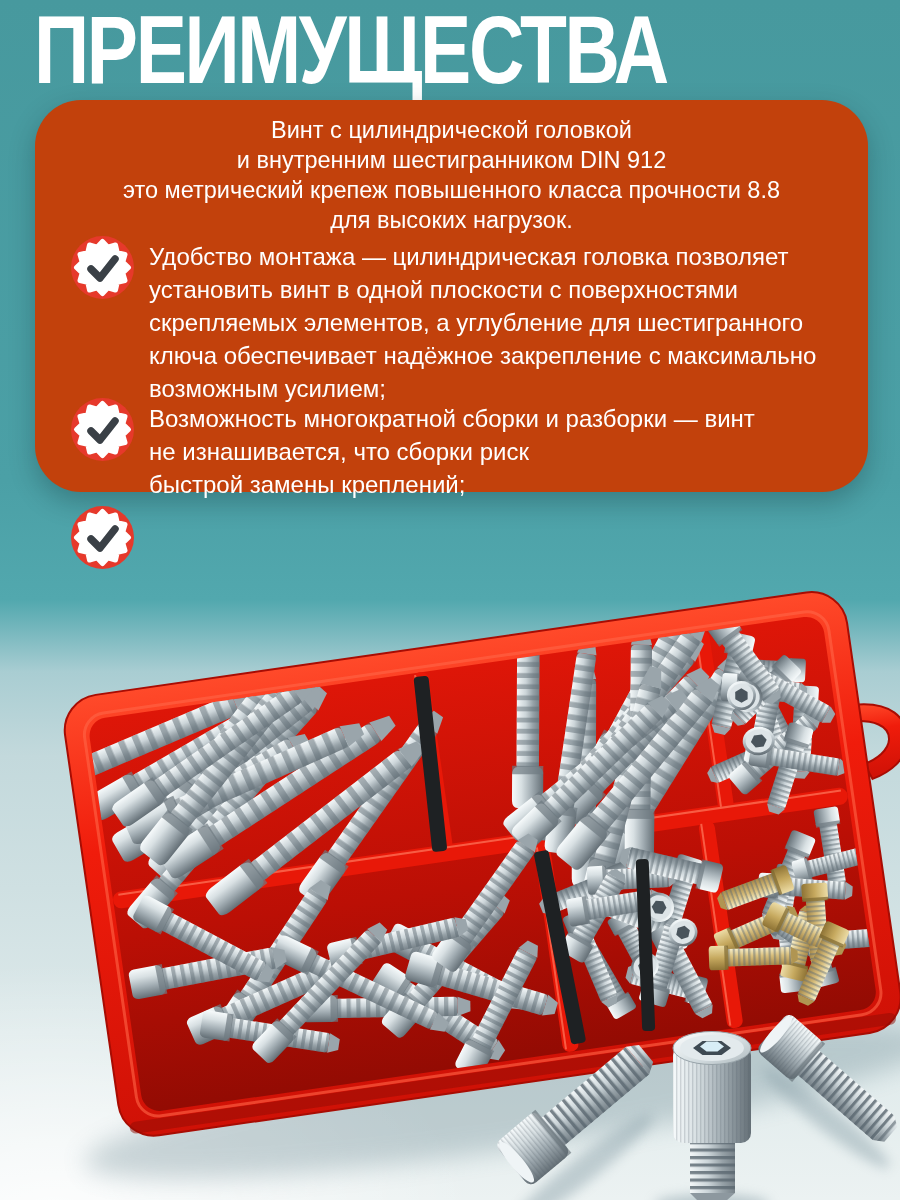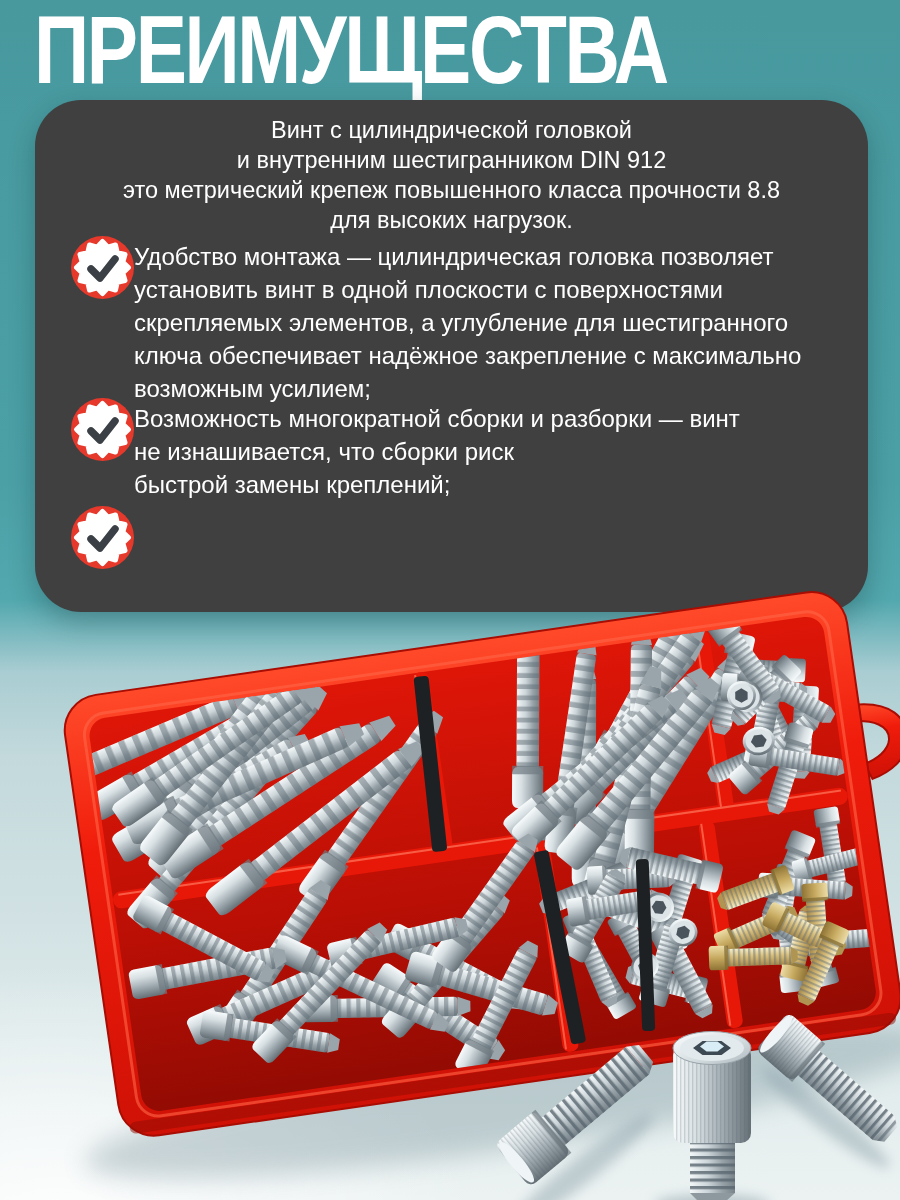--- a/index.html
+++ b/index.html
@@ -11,29 +11,29 @@
       linear-gradient(180deg,#47999e 0%,#4ba0a6 40%,#52a8ae 50%,#a9cdd2 56%,#c3d9dc 63%,#cfe0e2 74%,#dde9ea 86%,#ecf2f2 100%);
   }
   .stage{position:relative;width:900px;height:1200px;overflow:hidden;}
   .title{
     position:absolute;left:34px;top:2px;margin:0;
     color:#ffffff;font-size:96px;font-weight:700;line-height:96px;
     letter-spacing:-3px;white-space:nowrap;
     transform:scaleX(.8);transform-origin:left top;
   }
   .card{
-    position:absolute;left:35px;top:100px;width:833px;height:512px;
-    background:#404040;border-radius:46px;
+    position:absolute;left:35px;top:100px;width:833px;height:392px;
+    background:#c2410c;border-radius:46px;
     box-shadow:0 10px 26px rgba(10,35,38,.28);
   }
   .intro{
     margin:0;padding:15px 30px 0 30px;text-align:center;color:#ffffff;
     font-size:23.5px;line-height:30px;font-weight:400;white-space:pre-line;
   }
-  .bullet{position:absolute;left:36px;right:22px;display:flex;align-items:flex-start;}
+  .bullet{position:absolute;left:36px;right:22px;display:flex;gap:15px;align-items:flex-start;}
   .b1{top:136px}.b2{top:298px}.b3{top:406px}
   .badge{width:63px;height:63px;flex:0 0 63px;}
   .btxt{margin:0;padding-top:4px;color:#ffffff;font-size:24px;line-height:33px;font-weight:400;white-space:pre-line;}
   #photo{position:absolute;left:0;top:556px;display:block;}
   symbol{overflow:visible;}
 </style>
 </head>
 <body>
 
 <div class="stage">

